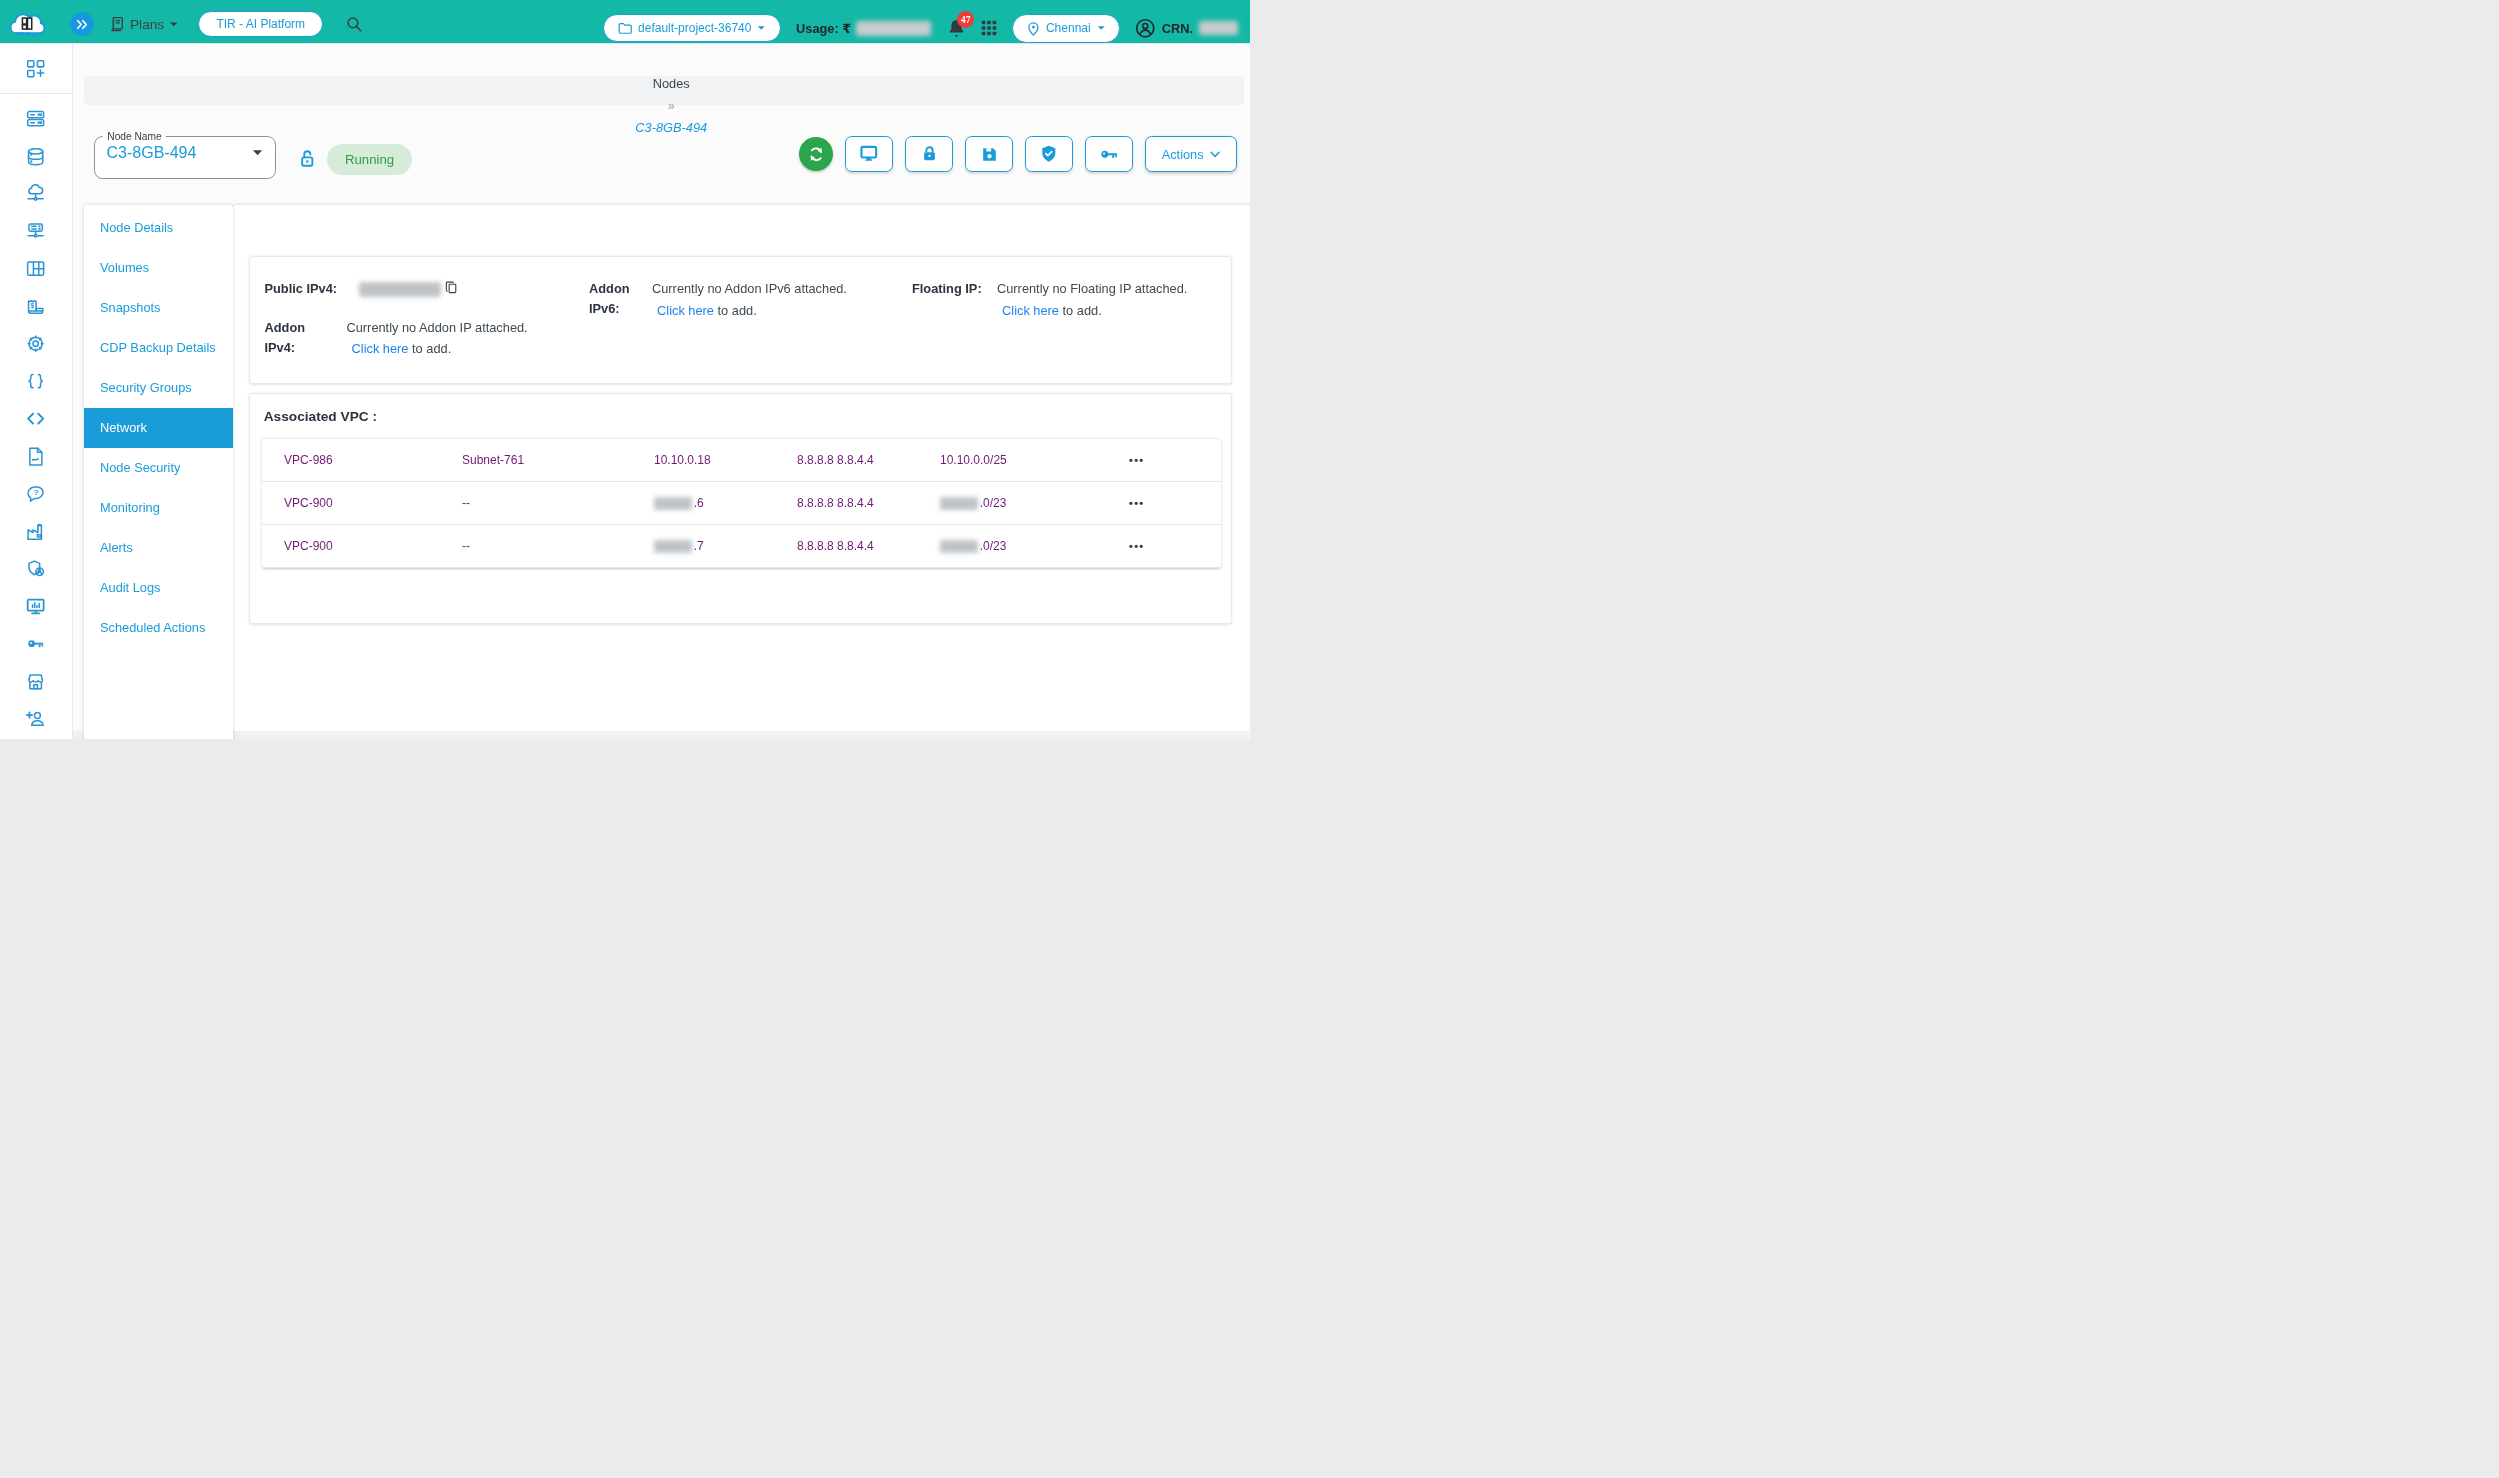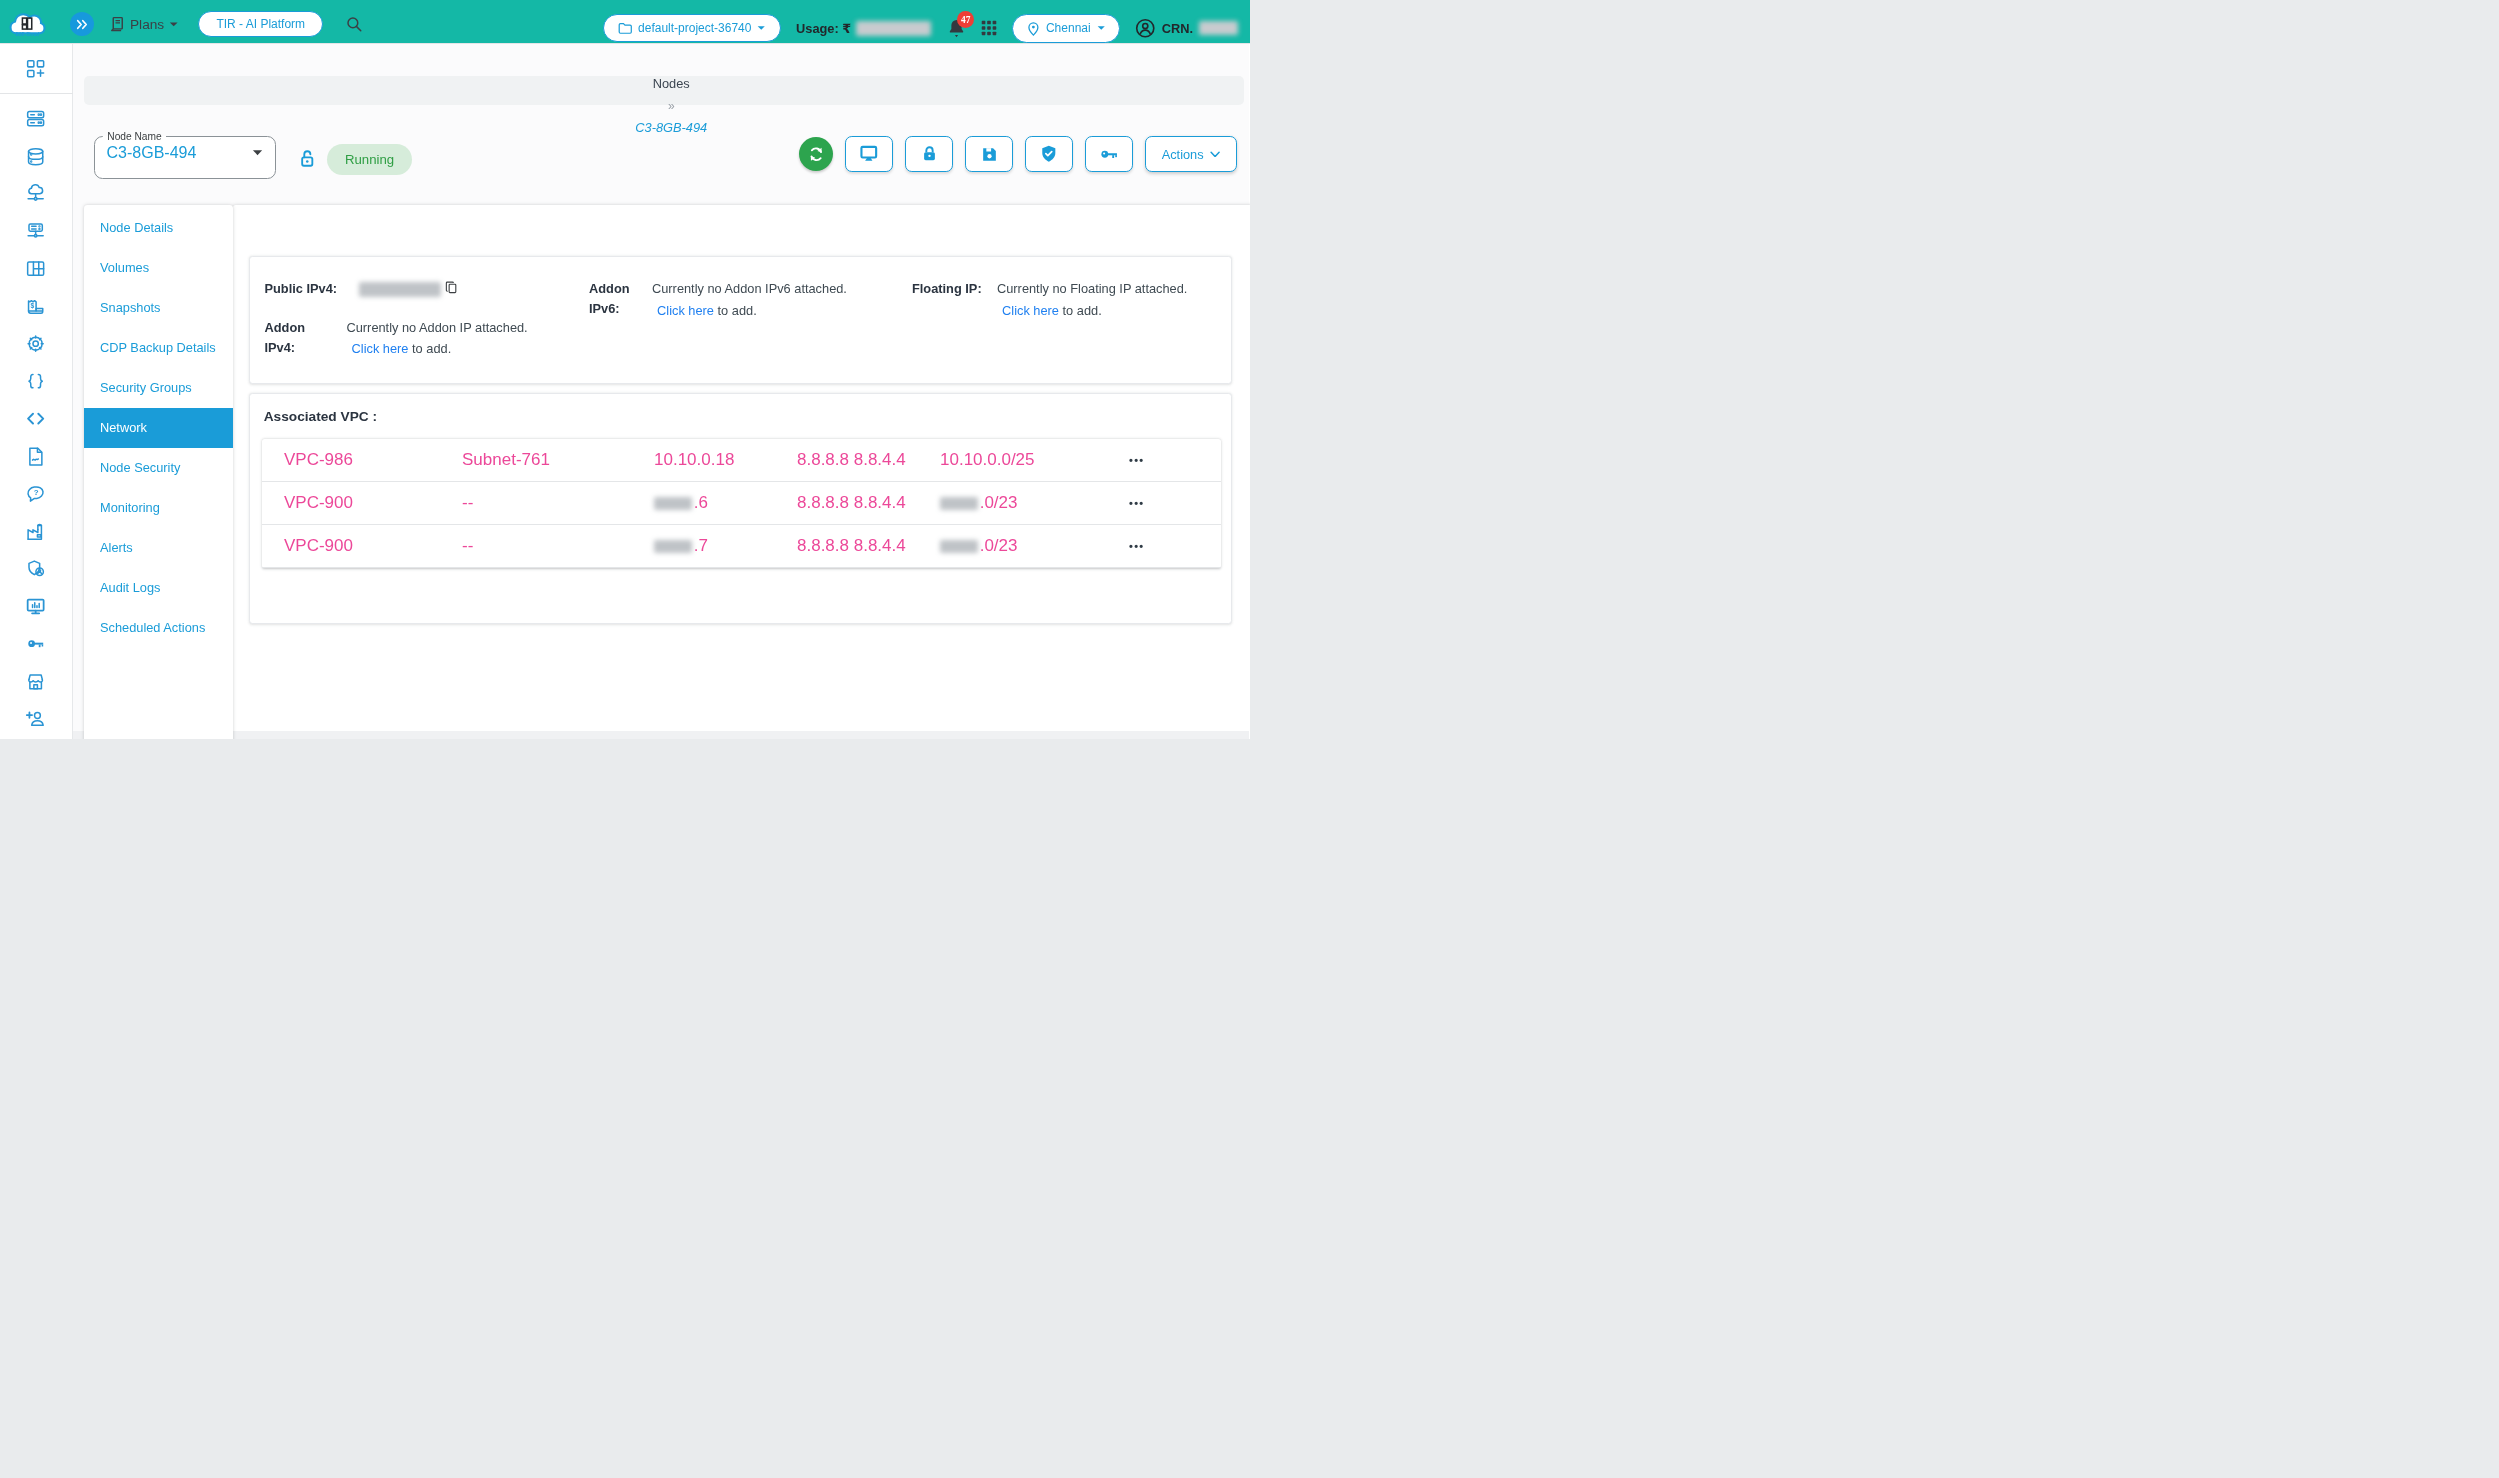--- a/index.html
+++ b/index.html
@@ -96,21 +96,21 @@
   .vpc-card { position:absolute; left:16px; top:188px; width:983px; height:231px; background:#fff;
               border:0.9px solid #e7e9ec; border-radius:3.4px; box-shadow:0 0.9px 2.6px rgba(60,64,67,.15); }
   .vpc-title { position:absolute; left:13.7px; top:15.4px; font-size:13.7px; font-weight:700; color:#2b3440; }
   .vpc-table { position:absolute; left:12px; top:45px; width:959px; background:#fff; border-radius:2.6px;
                box-shadow:0 0.9px 2.6px rgba(60,64,67,.3); }
   .t-row { display:grid; grid-template-columns:178px 192px 143px 143px 189px 1fr; align-items:center;
            padding-left:22px; }
   .t-head { height:38px; border-bottom:0.9px solid #e4e6e8; }
   .t-head span { font-size:12.4px; font-weight:700; color:#37474f; letter-spacing:0.2px; }
   .t-data { height:43px; border-bottom:0.9px solid #e4e6e8; }
-  .t-data > span, .t-data > div { font-size:17px; color:#ec4899; }
+  .t-data > span, .t-data > div { font-size:12px; color:#701a75; }
   .dots-btn { background:none; border:none; cursor:pointer; font-size:11px; font-weight:700;
               color:#2f3b45; letter-spacing:1.3px; text-align:left; width:34px; }
 
   svg text { stroke:none; }
 </style>
 </head>
 <body>
 
 <div class="page">
 

